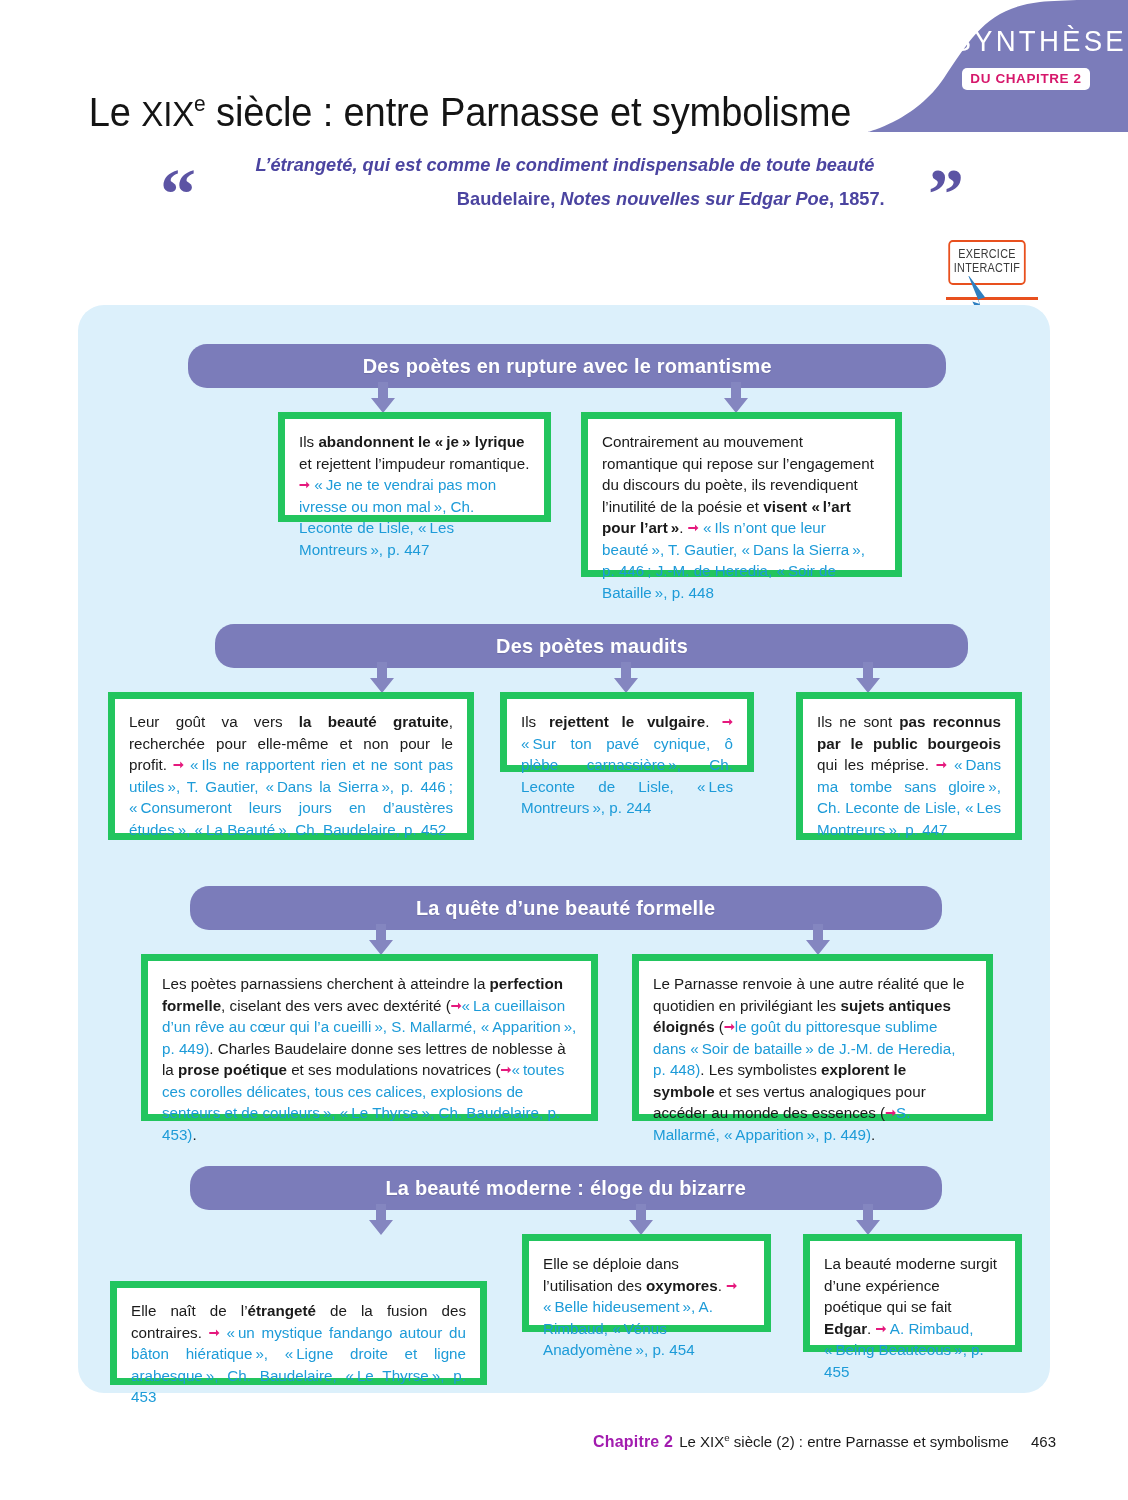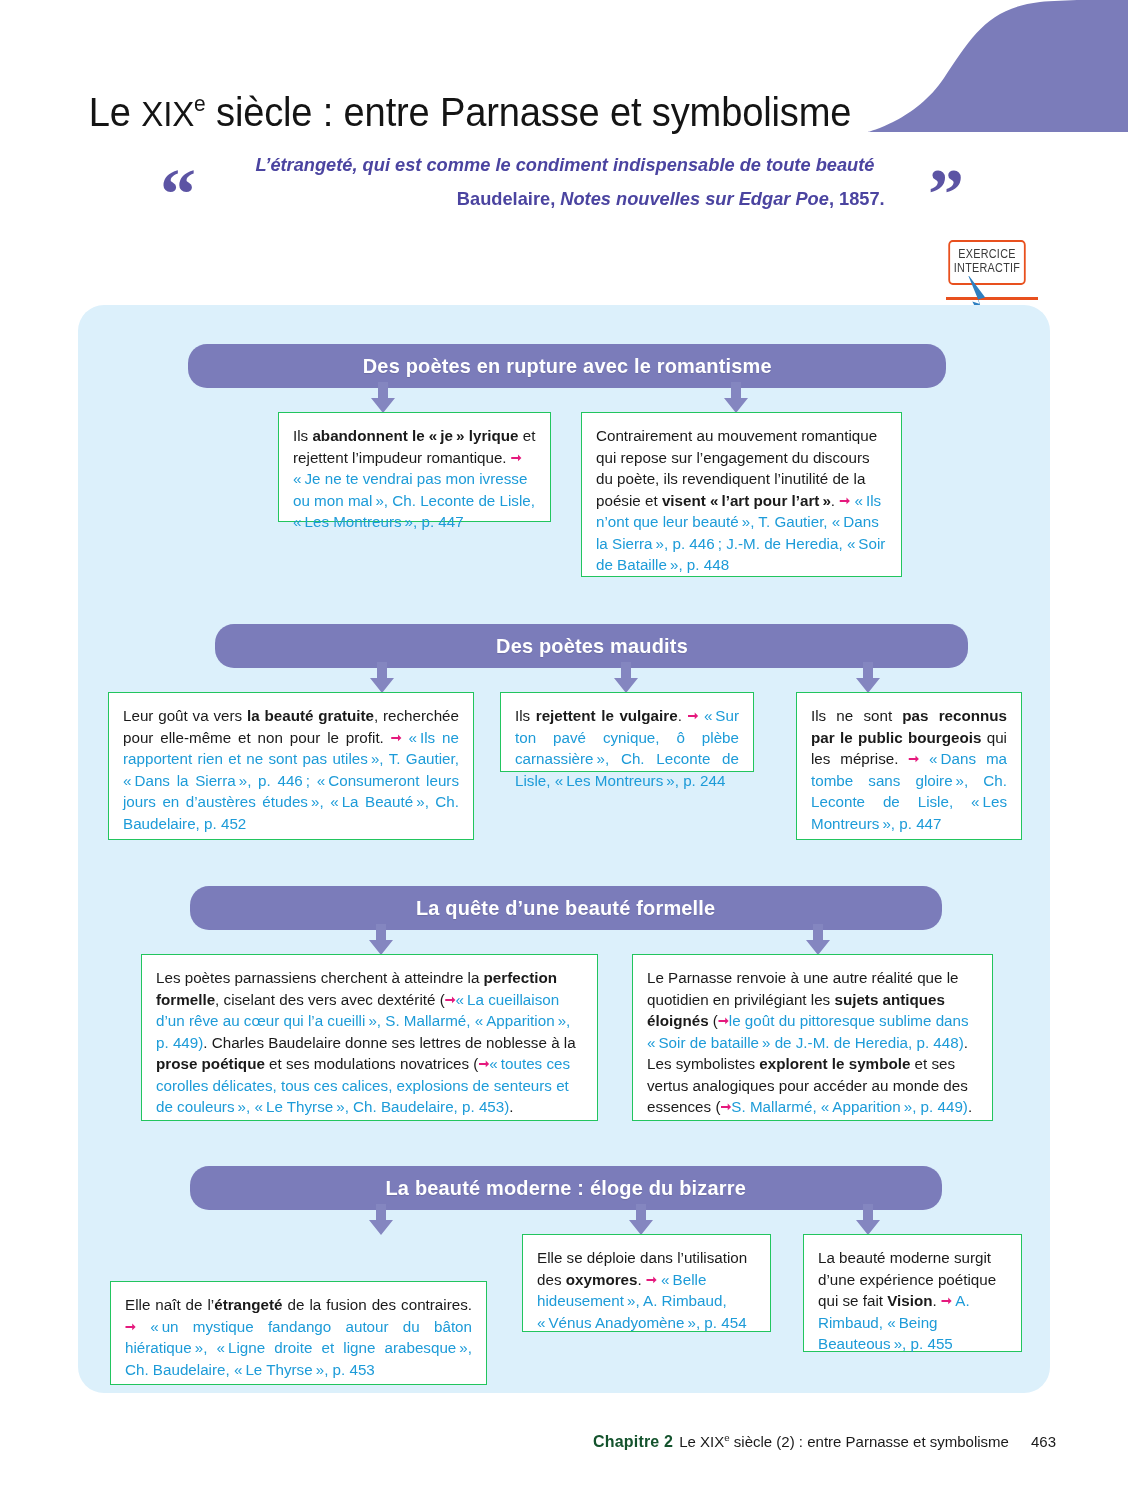--- a/index.html
+++ b/index.html
@@ -186,21 +186,21 @@
     position: absolute;
     width: 26px;
     height: 32px;
   }
   .down-arrow svg { display: block; }
 
   
   .box {
     position: absolute;
     background: #ffffff;
-    border: 1px solid #22c55e;
+    border: 7px solid #22c55e;
     box-sizing: border-box;
     padding: 12px 14px 12px 14px;
     color: #1a1a1a;
     font-size: 15.2px;
     line-height: 1.42;
     font-family: "Liberation Sans", sans-serif;
   }
   .box b { font-weight: bold; }
   .cite { color: #1d9bd8; }
   .arrow-glyph {
@@ -216,39 +216,43 @@
   .footer {
     position: absolute;
     top: 1432px;
     right: 72px;
     font-size: 15px;
     color: #1a1a1a;
     font-family: "Liberation Sans", sans-serif;
     white-space: nowrap;
   }
   .footer .chap {
-    color: #14532d;
+    color: #a21caf;
     font-weight: bold;
     font-family: "Liberation Sans Narrow", "Liberation Sans", sans-serif;
     font-size: 16px;
     letter-spacing: 0.2px;
   }
   .footer .mid { margin: 0 8px 0 6px; }
   .footer .sc { font-variant: small-caps; }
   .footer sup { font-size: 0.65em; vertical-align: super; }
   .footer .pg { margin-left: 14px; }
 </style>
 </head>
 <body>
 
 <div class="banner">
   <svg width="300" height="132" viewBox="0 0 300 132">
     <path d="M 300 0 L 95 0 C 95 0 118 10 140 42 C 162 74 176 100 230 110 C 258 115 300 116 300 116 Z M 300 116 L 300 0 Z" fill="#ffffff"></path>
     <path d="M 300 0 L 300 132 L 40 132 C 40 132 88 120 116 78 C 144 36 160 8 212 2 C 240 -1 300 0 300 0 Z" fill="#7b7cba"></path>
   </svg>
+  <div class="banner-text">
+    <div class="synthese-word">SYNTHÈSE</div>
+    <div class="chapitre-pill">DU CHAPITRE 2</div>
+  </div>
 </div>
 
 <h1 class="page-title"><span>Le </span><span class="sc">XIX</span><sup>e</sup><span> siècle : entre Parnasse et symbolisme</span></h1>
 
 <div class="quote-wrap">
   <div class="quote-mark quote-open">“</div>
   <div class="quote-mark quote-close">”</div>
   <div class="quote-text">L’étrangeté, qui est comme le condiment indispensable de toute beauté</div>
   <div class="quote-source"><span>Baudelaire, </span><i>Notes nouvelles sur Edgar Poe</i><span>, 1857.</span></div>
 </div>
@@ -342,17 +346,17 @@
 <div class="down-arrow" style="left:855px; top:1204px;">
   <svg width="26" height="32" viewBox="0 0 26 32">
       <path d="M8 0 h10 v16 h7 L13 31 L1 16 h7 Z" fill="#8486c0"></path>
     </svg>
 </div>
 
 <div class="box just" style="left:110px; top:1234px; width:377px; height:104px;margin-top:47px;"><span>Elle naît de l’<b>étrangeté</b> de la fusion des contraires.</span> <span class="arrow-glyph">➞</span> <span class="cite">« un mystique fandango autour du bâton hiératique », « Ligne droite et ligne arabesque », Ch. Baudelaire, « Le Thyrse », p. 453</span></div>
 
 <div class="box" style="left:522px; top:1234px; width:249px; height:98px;"><span>Elle se déploie dans l’utilisation des <b>oxymores</b>.</span> <span class="arrow-glyph">➞</span> <span class="cite">« Belle hideusement », A. Rimbaud, « Vénus Anadyomène », p. 454</span></div>
 
-<div class="box" style="left:803px; top:1234px; width:219px; height:118px;"><span>La beauté moderne surgit d’une expérience poétique qui se fait <b>Vision</b>.</span> <span class="arrow-glyph">➞</span> <span class="cite">A. Rimbaud, « Being Beauteous », p. 455</span></div>
+<div class="box" style="left:803px; top:1234px; width:219px; height:118px;"><span>La beauté moderne surgit d’une expérience poétique qui se fait <b>Edgar</b>.</span> <span class="arrow-glyph">➞</span> <span class="cite">A. Rimbaud, « Being Beauteous », p. 455</span></div>
 
 <div class="footer">
   <span class="chap">Chapitre 2</span><span class="mid"><span>Le </span><span class="sc">XIX</span><sup>e</sup><span> siècle (2) : entre Parnasse et symbolisme</span></span><span class="pg">463</span>
 </div>
 
 </body></html>

